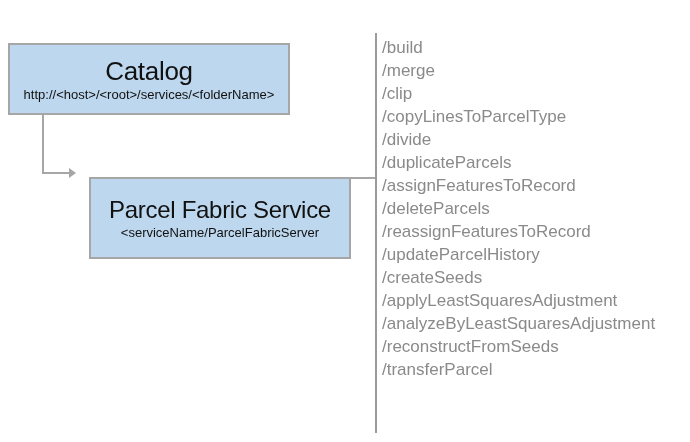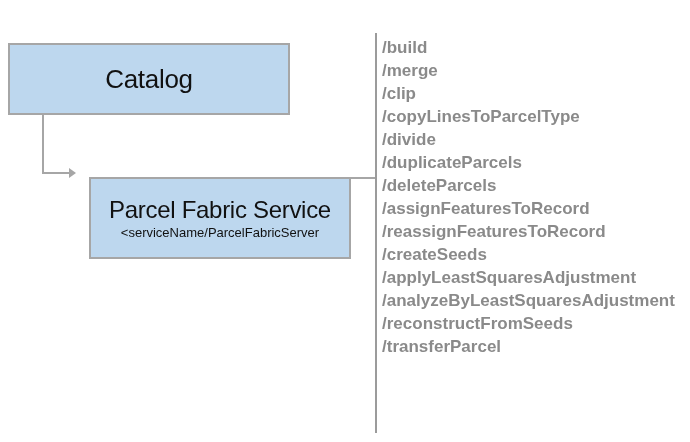--- a/index.html
+++ b/index.html
@@ -52,36 +52,37 @@
     position:absolute;left:69px;top:168px;
     width:0;height:0;
     border-top:5px solid transparent;
     border-bottom:5px solid transparent;
     border-left:7px solid var(--connector);
   }
   .service-connector{left:337px;top:177px;width:39px;height:2px;}
   .separator{left:375px;top:33px;width:2px;height:400px;background:var(--separator);}
   .endpoint-list{
     position:absolute;left:382px;top:36px;
-    display:flex;flex-direction:column;font-weight:bold;
+    display:flex;flex-direction:column;
   }
   .endpoint-item{
     color:var(--endpoint-text);
     font-size:17px;
     line-height:23px;
     white-space:nowrap;
   }
 </style>
 </head>
 <body>
 
 <div class="stage">
 
   <div class="node node-catalog">
     <div class="node-title">Catalog</div>
+    <div class="node-subtitle">http://&lt;host&gt;/&lt;root&gt;/services/&lt;folderName&gt;</div>
   </div>
 
   <div class="line arrow-vert"></div>
   <div class="line arrow-horiz"></div>
   <div class="arrow-head"></div>
 
   <div class="node node-service">
     <div class="node-title">Parcel Fabric Service</div>
     <div class="node-subtitle">&lt;serviceName/ParcelFabricServer</div>
   </div>
@@ -89,23 +90,24 @@
   <div class="line service-connector"></div>
   <div class="line separator"></div>
 
   <div class="endpoint-list">
       <div class="endpoint-item">/build</div>
       <div class="endpoint-item">/merge</div>
       <div class="endpoint-item">/clip</div>
       <div class="endpoint-item">/copyLinesToParcelType</div>
       <div class="endpoint-item">/divide</div>
       <div class="endpoint-item">/duplicateParcels</div>
+      <div class="endpoint-item">/assignFeaturesToRecord</div>
       <div class="endpoint-item">/deleteParcels</div>
-      <div class="endpoint-item">/assignFeaturesToRecord</div>
       <div class="endpoint-item">/reassignFeaturesToRecord</div>
+      <div class="endpoint-item">/updateParcelHistory</div>
       <div class="endpoint-item">/createSeeds</div>
       <div class="endpoint-item">/applyLeastSquaresAdjustment</div>
       <div class="endpoint-item">/analyzeByLeastSquaresAdjustment</div>
       <div class="endpoint-item">/reconstructFromSeeds</div>
       <div class="endpoint-item">/transferParcel</div>
     </div>
 
 </div>
 
 </body></html>

